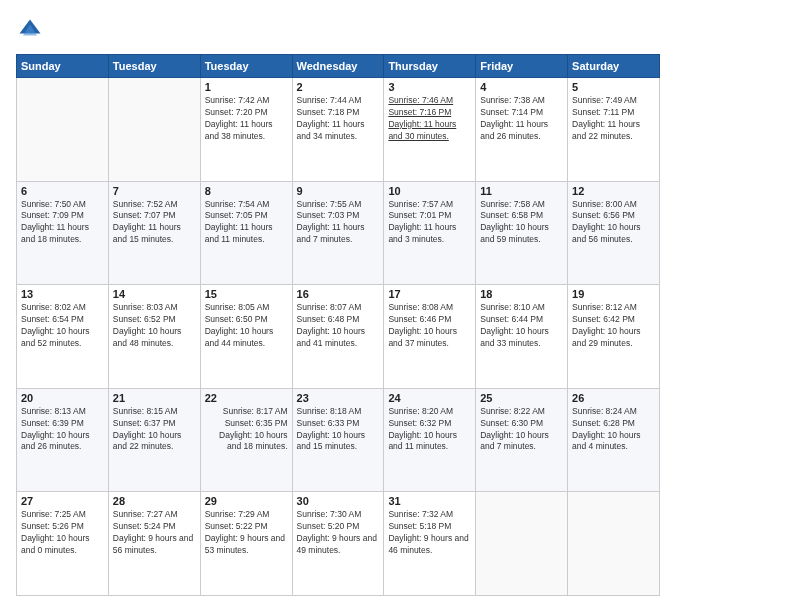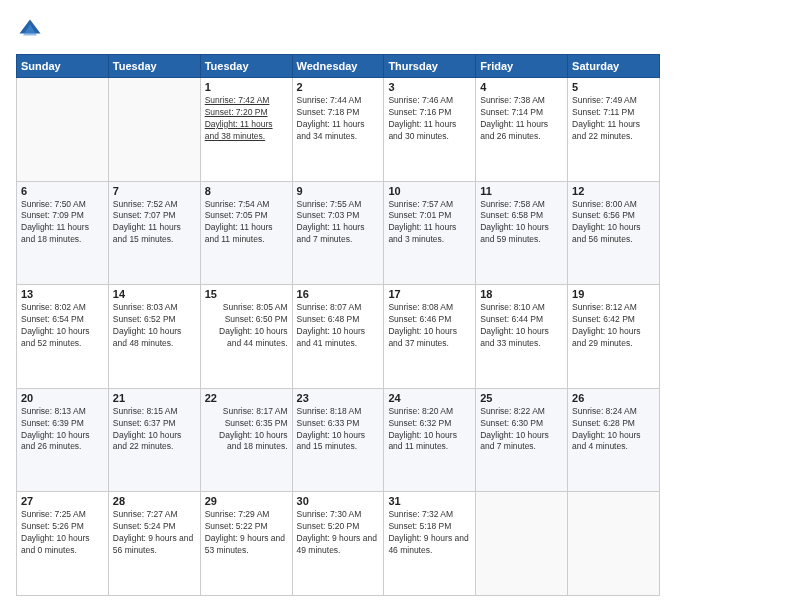--- a/index.html
+++ b/index.html
@@ -137,33 +137,33 @@
           <th>Friday</th>
           <th>Saturday</th>
         </tr>
     </thead>
     <tbody id="calendar-body">
     <tr>
           <td class="empty-cell"></td>
           <td class="empty-cell"></td>
           <td>
             <span class="day-num">1</span>
-            <div class="day-info" style="white-space: pre-line; text-decoration: underline;">Sunrise: 7:42 AM
+            <div class="day-info" style="white-space: pre-line;">Sunrise: 7:42 AM
 Sunset: 7:20 PM
 Daylight: 11 hours and 38 minutes.</div>
           </td>
           <td>
             <span class="day-num">2</span>
             <div class="day-info" style="white-space: pre-line;">Sunrise: 7:44 AM
 Sunset: 7:18 PM
 Daylight: 11 hours and 34 minutes.</div>
           </td>
           <td>
             <span class="day-num">3</span>
-            <div class="day-info" style="white-space: pre-line;">Sunrise: 7:46 AM
+            <div class="day-info" style="white-space: pre-line; text-decoration: underline;">Sunrise: 7:46 AM
 Sunset: 7:16 PM
 Daylight: 11 hours and 30 minutes.</div>
           </td>
           <td>
             <span class="day-num">4</span>
             <div class="day-info" style="white-space: pre-line;">Sunrise: 7:38 AM
 Sunset: 7:14 PM
 Daylight: 11 hours and 26 minutes.</div>
           </td>
           <td>
@@ -225,21 +225,21 @@
 Daylight: 10 hours and 52 minutes.</div>
           </td>
           <td>
             <span class="day-num">14</span>
             <div class="day-info" style="white-space: pre-line;">Sunrise: 8:03 AM
 Sunset: 6:52 PM
 Daylight: 10 hours and 48 minutes.</div>
           </td>
           <td>
             <span class="day-num">15</span>
-            <div class="day-info" style="white-space: pre-line; text-align: right;">Sunrise: 8:05 AM
+            <div class="day-info" style="white-space: pre-line;">Sunrise: 8:05 AM
 Sunset: 6:50 PM
 Daylight: 10 hours and 44 minutes.</div>
           </td>
           <td>
             <span class="day-num">16</span>
             <div class="day-info" style="white-space: pre-line;">Sunrise: 8:07 AM
 Sunset: 6:48 PM
 Daylight: 10 hours and 41 minutes.</div>
           </td>
           <td>

